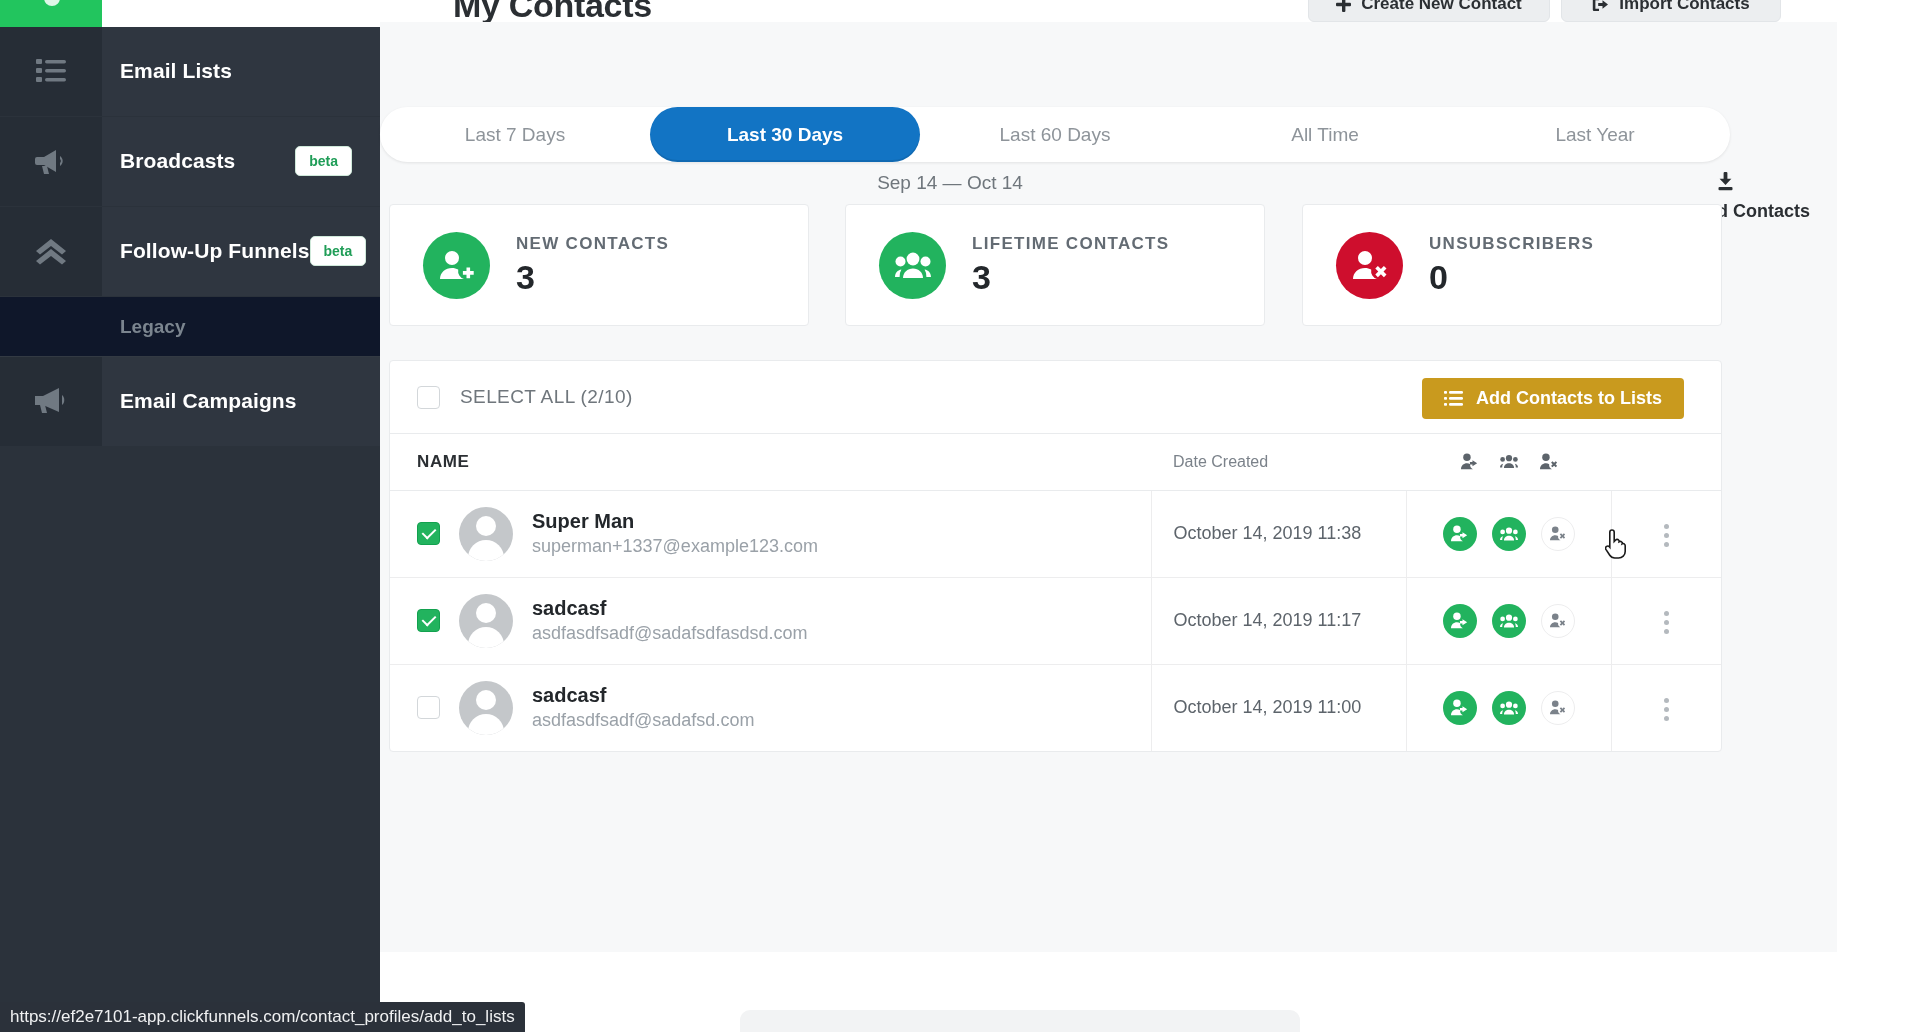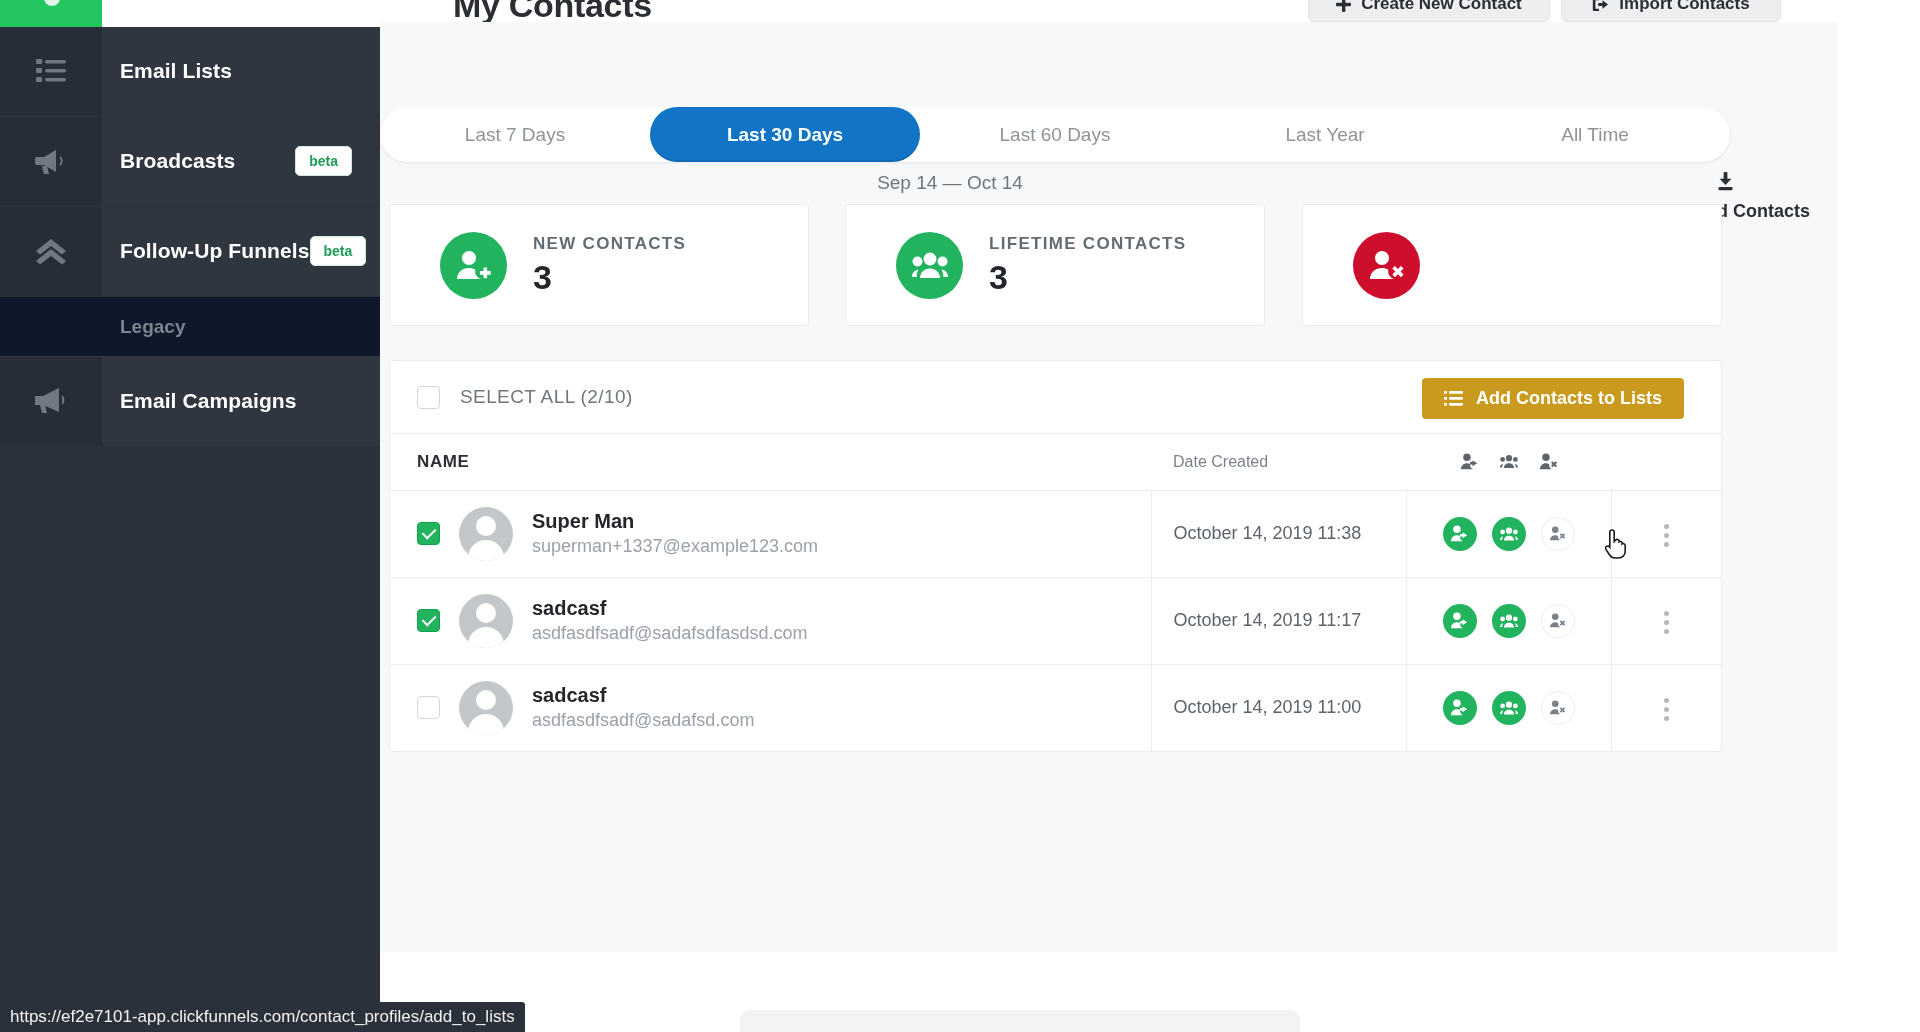--- a/index.html
+++ b/index.html
@@ -145,21 +145,21 @@
   #download-contacts svg { fill: #2b2f33; }
 
   
   .stat-card {
     position: absolute; top: 182px;
     width: 420px; height: 122px;
     background: #ffffff;
     border: 1px solid #e9ebed;
     border-radius: 4px;
     display: flex; align-items: center;
-    padding-left: 50px;
+    padding-left: 33px;
     gap: 26px;
   }
   #card-new   { left: 9px; }
   #card-life  { left: 465px; }
   #card-unsub { left: 922px; }
   .stat-circle {
     width: 67px; height: 67px; border-radius: 50%;
     display: flex; align-items: center; justify-content: center;
     flex: 0 0 67px;
   }
@@ -429,22 +429,22 @@
       </svg>
       <span>Import Contacts</span>
     </div>
 
     <div id="panel">
 
       <div id="filters">
         <div class="filter">Last 7 Days</div>
         <div class="filter active">Last 30 Days</div>
         <div class="filter">Last 60 Days</div>
+        <div class="filter">All Time</div>
         <div class="filter">Last Year</div>
-        <div class="filter">All Time</div>
       </div>
 
       <div id="date-range">Sep 14 — Oct 14</div>
 
       <div id="download-contacts">
         <svg width="19" height="19" viewBox="0 0 19 19">
           <rect x="7.6" y="0" width="3.8" height="9" rx="1"></rect>
           <path d="M9.5 13 3.6 6.8h11.8z"></path>
           <rect x="2.5" y="15" width="14" height="3.2" rx="1"></rect>
         </svg>
@@ -482,20 +482,24 @@
         </div>
       </div>
 
       <div id="card-unsub" class="stat-card">
         <div class="stat-circle circ-red">
           <svg width="34" height="30" viewBox="0 0 34 30">
             <circle cx="12" cy="8" r="7"></circle>
             <path d="M0 29c0-6.4 5.4-11 12-11 2.3 0 4.4.6 6.2 1.6A8.4 8.4 0 0 0 24 29z"></path>
             <path d="m22.3 18.6 2.6-2.6 3 3 3-3 2.6 2.6-3 3 3 3-2.6 2.6-3-3-3 3-2.6-2.6 3-3z"></path>
           </svg>
+        </div>
+        <div class="stat-text">
+          <span class="stat-label">UNSUBSCRIBERS</span>
+          <span class="stat-value">0</span>
         </div>
       </div>
 
       <div id="contact-card">
 
 
         <div id="select-bar">
           <div class="chk"></div>
           <span id="select-all-label">SELECT ALL (2/10)</span>
           <button id="add-to-lists-btn">

